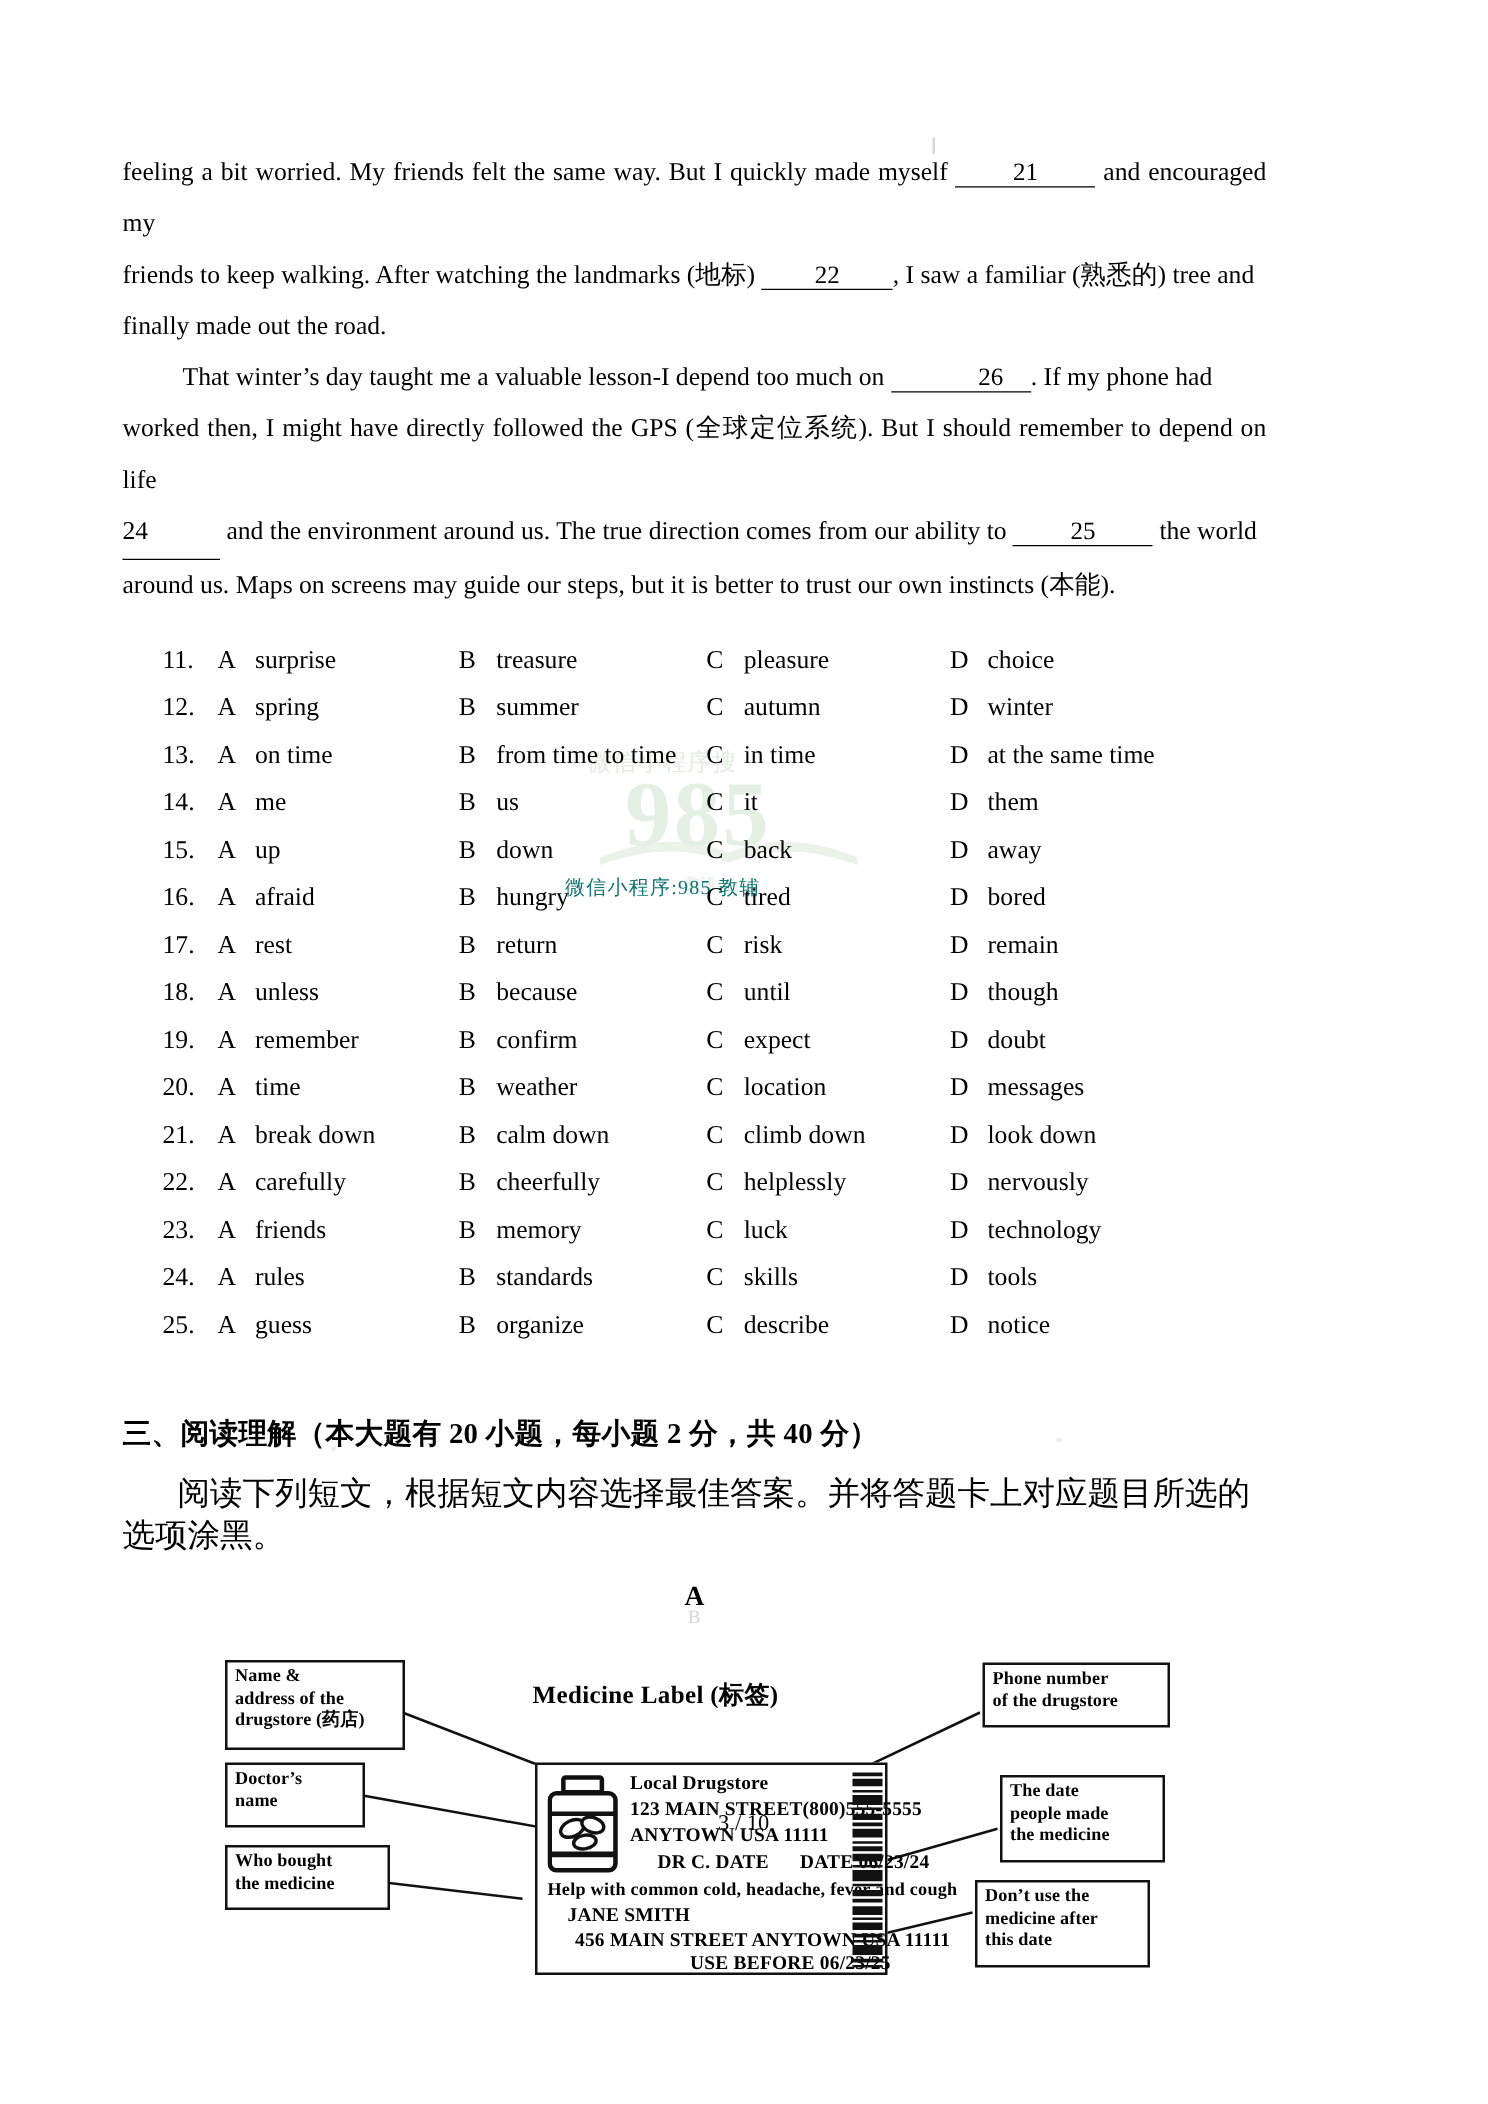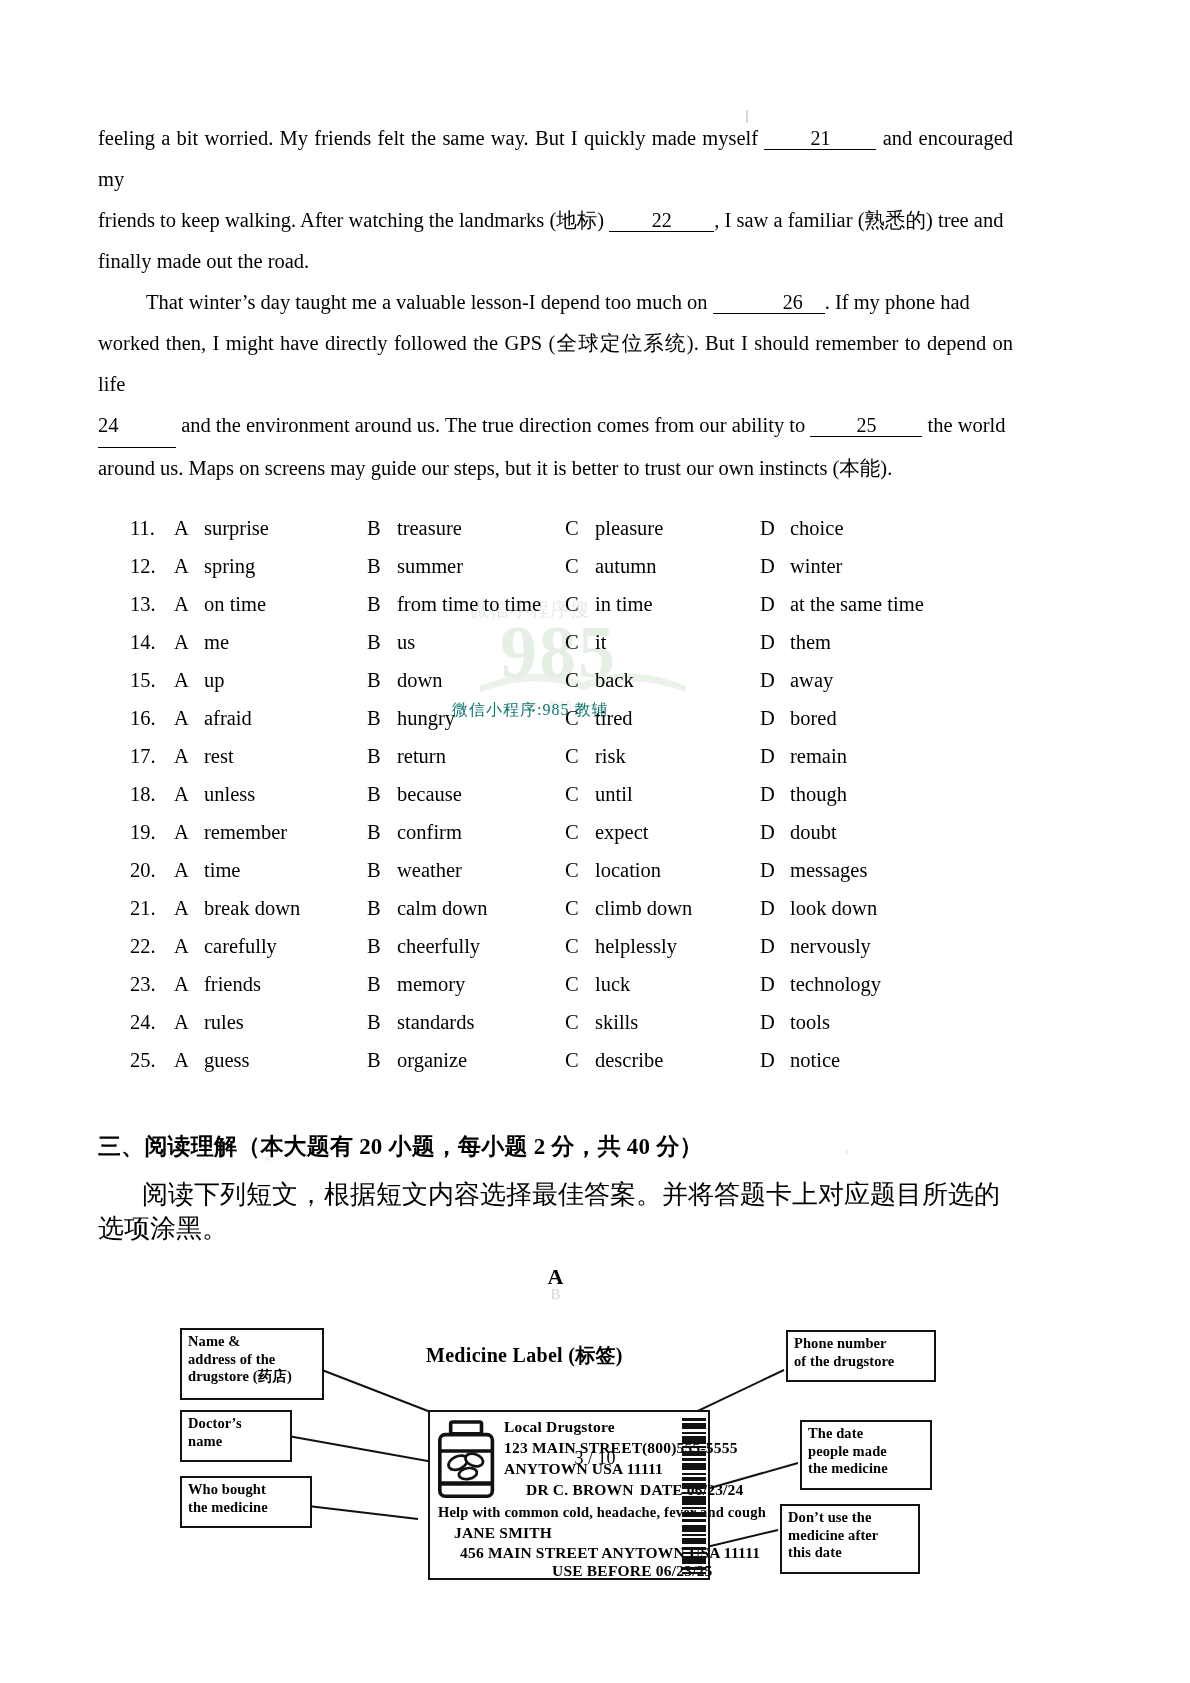--- a/index.html
+++ b/index.html
@@ -633,21 +633,21 @@
           <line x1="3" y1="34" x2="61" y2="34" stroke="#111" stroke-width="4"></line>
           <line x1="3" y1="70" x2="61" y2="70" stroke="#111" stroke-width="5"></line>
           <ellipse cx="22" cy="47" rx="11" ry="7" fill="#fff" stroke="#111" stroke-width="3" transform="rotate(-25 22 47)"></ellipse>
           <ellipse cx="40" cy="44" rx="10" ry="6.5" fill="#fff" stroke="#111" stroke-width="3" transform="rotate(20 40 44)"></ellipse>
           <ellipse cx="33" cy="59" rx="10" ry="6" fill="#fff" stroke="#111" stroke-width="3" transform="rotate(-10 33 59)"></ellipse>
         </svg>
 
         <div class="lbl-text" style="left:334px;top:110px;">Local Drugstore</div>
         <div class="lbl-text" style="left:334px;top:131px;">123 MAIN STREET</div>
         <div class="lbl-text" style="left:334px;top:152px;">ANYTOWN USA 11111</div>
-        <div class="lbl-text" style="left:356px;top:173px;">DR C. BROWN</div>
+        <div class="lbl-text" style="left:356px;top:173px;">DR C. DATE</div>
         <div class="lbl-text" style="left:472px;top:131px;">(800)555-5555</div>
         <div class="lbl-text" style="left:470px;top:173px;">DATE 06/23/24</div>
         <div class="lbl-text small" style="left:268px;top:196px;">Help with common cold, headache, fever and cough</div>
         <div class="lbl-text" style="left:284px;top:216px;">JANE SMITH</div>
         <div class="lbl-text" style="left:290px;top:236px;">456 MAIN STREET ANYTOWN USA 11111</div>
         <div class="lbl-text" style="left:382px;top:254px;">USE BEFORE 06/23/25</div>
 
         <div class="barcode" style="left:512px;top:110px;width:24px;height:156px;">
           <i style="height:3px"></i>
             <i style="height:6px"></i>

